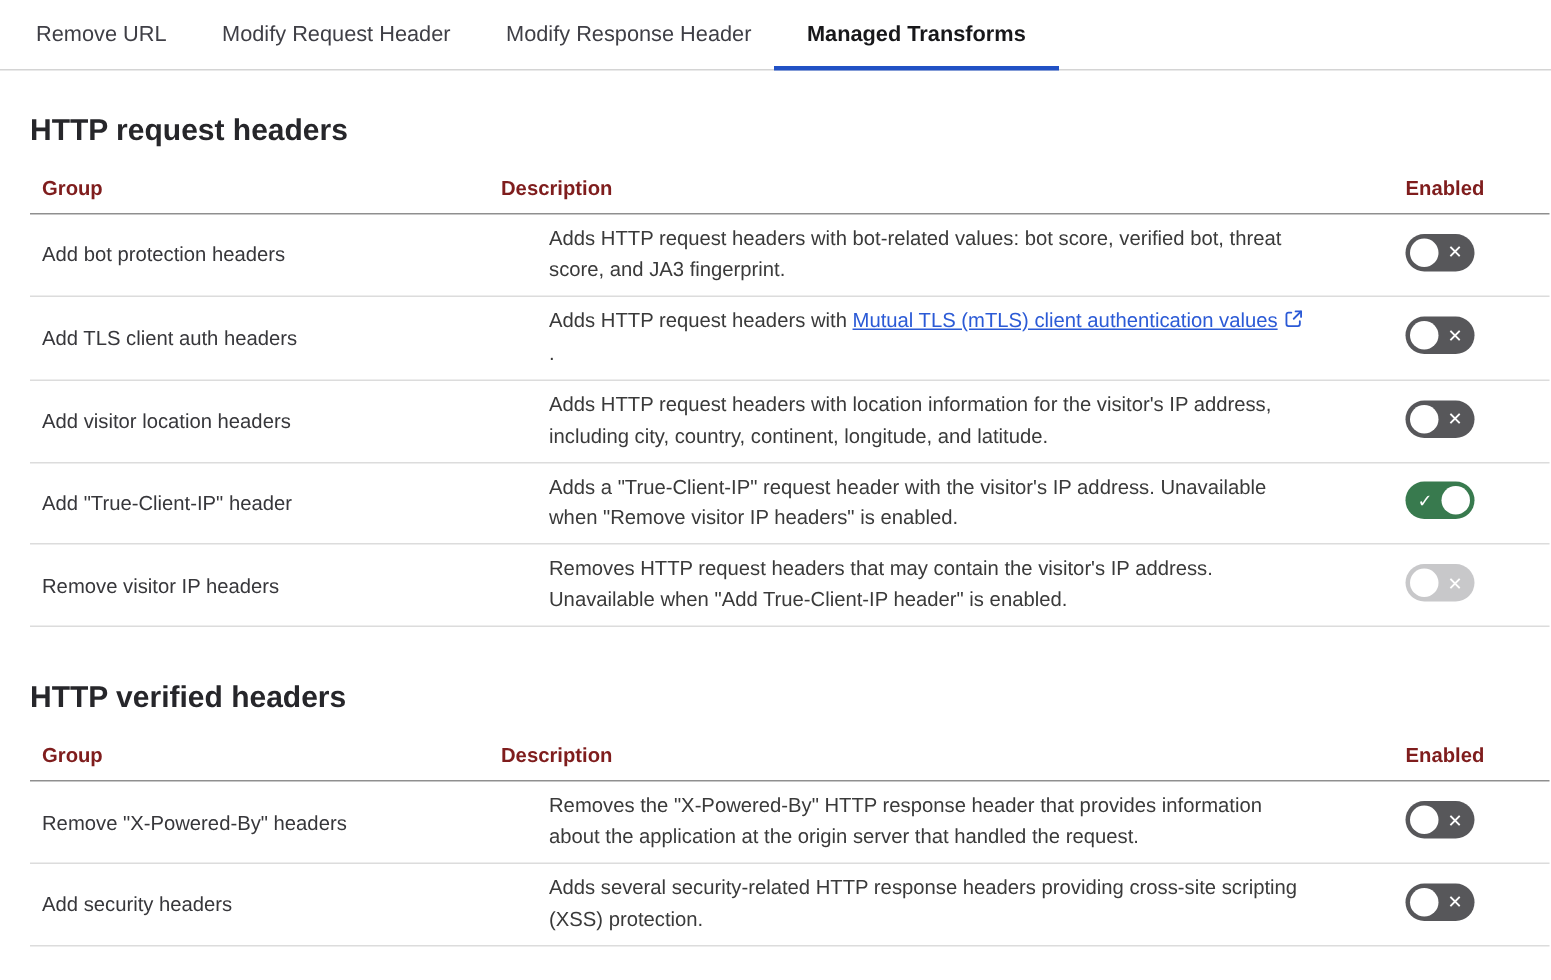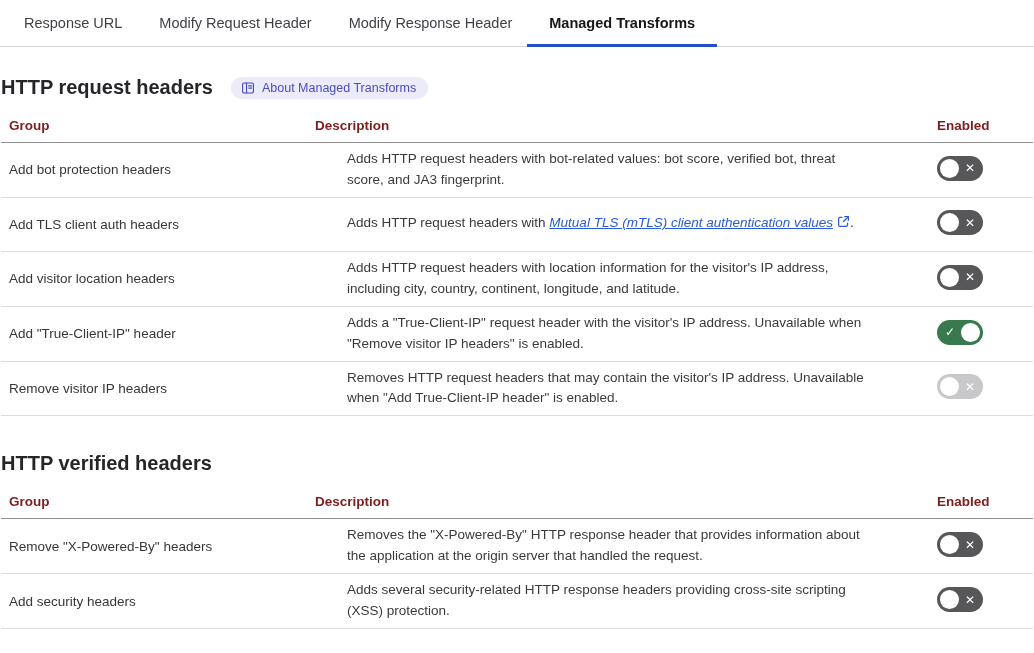--- a/index.html
+++ b/index.html
@@ -19,21 +19,21 @@
     display: flex; align-items: center; position: relative;
     font-size: 14.5px; color: #3f3f46; cursor: pointer; white-space: nowrap;
   }
   .tab.active { color: #17171a; font-weight: 700; }
   .tab.active::after {
     content: ""; position: absolute; left: -22px; right: -22px; bottom: -1px;
     height: 3px; background: var(--tab-underline, #2151c5);
   }
 
   
-  .content { padding: 0 1px; }
+  .content { padding: 0 1px; margin-left: 19px; }
 
   .section-head { display: flex; align-items: center; gap: 18px; margin: 29px 0 10px 0; }
   .section-title { font-size: 20px; font-weight: 700; color: #26262a; margin: 0; }
 
   .badge {
     display: inline-flex; align-items: center; gap: 7px;
     background: var(--badge-bg, #ecebfa); color: var(--badge-text, #4a4dbe);
     border-radius: 12px; padding: 4px 12px 4px 10px;
     font-size: 12.5px; cursor: pointer; white-space: nowrap;
   }
@@ -52,21 +52,21 @@
     min-height: 54px; padding-top: 6px; padding-bottom: 6px;
     border-bottom: 1px solid #dcdcdc; align-items: center;
     font-size: 13.5px;
     gap: 32px;
   }
   .cell-group { color: #37373b; padding-right: 16px; }
   .cell-desc  { color: #3a3a3a; line-height: 1.55; padding-right: 28px; }
   .cell-enabled { padding-left: 8px; }
   .col-enabled { padding-left: 8px; }
 
-  .desc-link { color: var(--link, #2b5ad6); text-decoration: underline; cursor: pointer; font-style: italic; }
+  .desc-link { color: var(--link, #2b5ad6); text-decoration: underline; cursor: pointer; }
   .ext-icon { color: var(--link, #2b5ad6); display: inline-block; vertical-align: -1px; margin-left: 4px; }
   .ext-icon svg { display: inline-block; }
 
   
   .toggle {
     position: relative; width: 46px; height: 25px; border-radius: 13px;
     background: var(--toggle-off, #57575a); cursor: pointer; display: inline-block;
   }
   .toggle .knob {
     position: absolute; top: 3px; left: 3px; width: 19px; height: 19px;
@@ -82,40 +82,30 @@
   .toggle.on .knob { left: auto; right: 3px; }
   .toggle.on .mark-check { display: flex; }
   .toggle.disabled { background: var(--toggle-disabled, #c8c8ca); }
 
   .section-head.second { margin-top: 36px; }
 </style>
 </head>
 <body>
 
 <nav class="tabbar">
-  <div class="tab">Response URL</div>
+  <div class="tab">Remove URL</div>
   <div class="tab">Modify Request Header</div>
   <div class="tab">Modify Response Header</div>
   <div class="tab active">Managed Transforms</div>
 </nav>
 
 <div class="content">
 
   <div class="section-head">
     <h2 class="section-title">HTTP request headers</h2>
-    <span class="badge">
-      <span>
-        <svg width="14" height="14" viewBox="0 0 16 16" fill="none" stroke="currentColor" stroke-width="1.3" stroke-linecap="round">
-          <rect x="1.8" y="2.3" width="12.4" height="11.4" rx="1.6"></rect>
-          <path d="M6.3 2.3v11.4"></path>
-          <path d="M8.8 5.6h3.4M8.8 8.1h3.4"></path>
-        </svg>
-      </span>
-      <span>About Managed Transforms</span>
-    </span>
   </div>
 
   <div class="table">
     <div class="thead">
       <div class="col-group">Group</div>
       <div class="col-desc">Description</div>
       <div class="col-enabled">Enabled</div>
     </div>
 
     <div class="trow">

